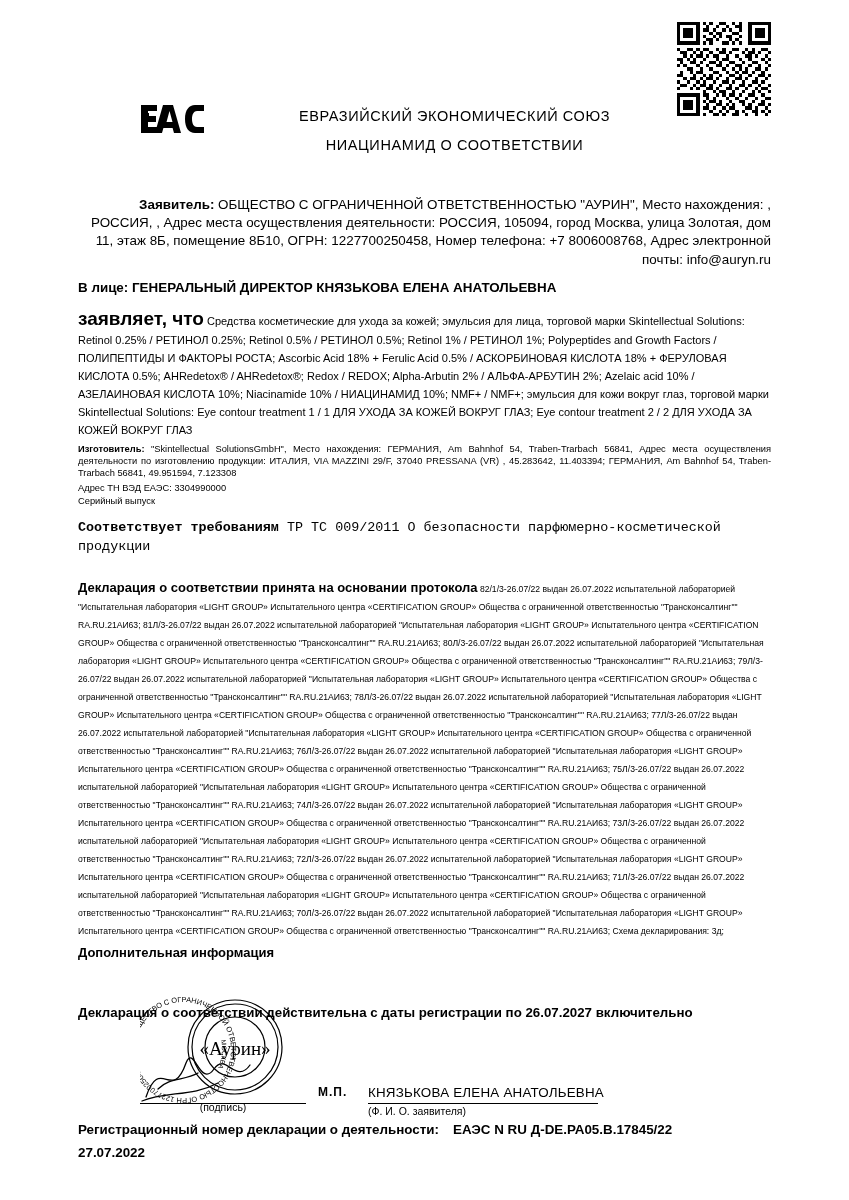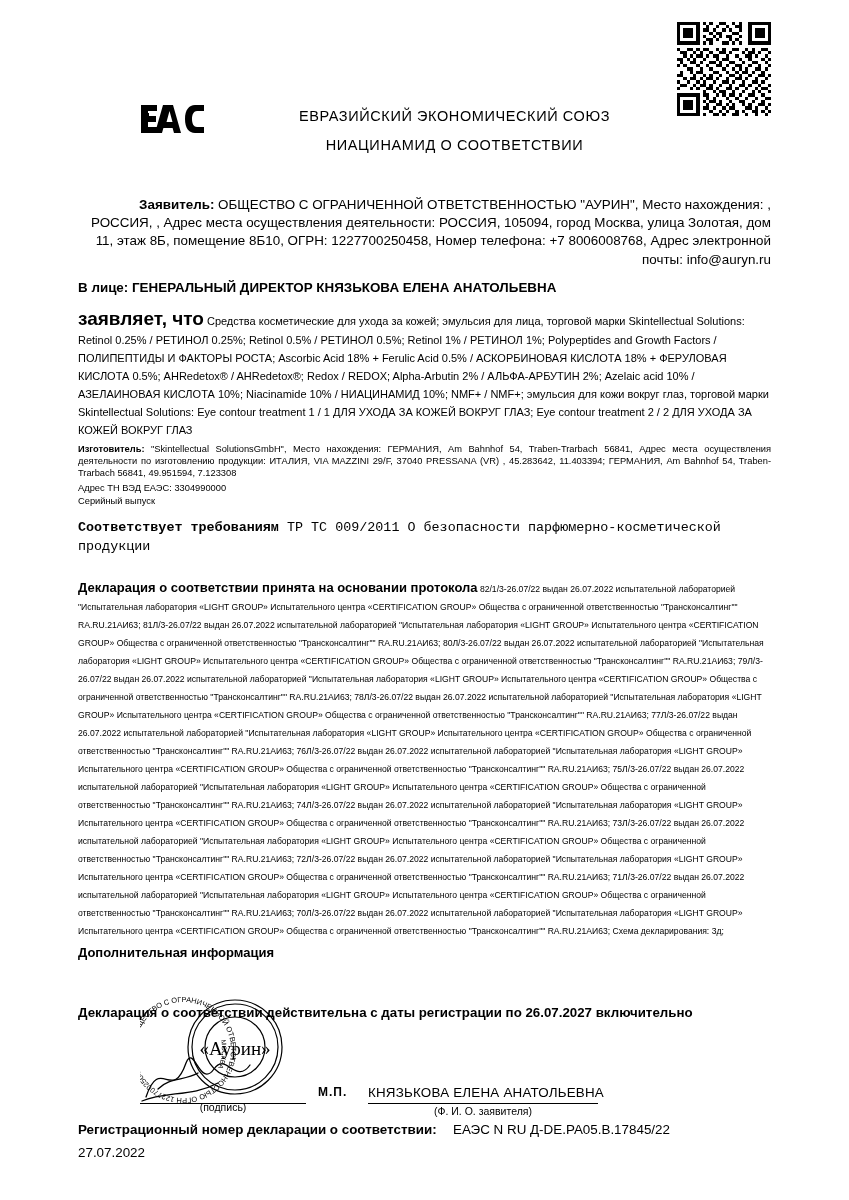--- a/index.html
+++ b/index.html
@@ -184,21 +184,21 @@
     left: 290px;
     top: 118px;
     width: 230px;
     border-top: 1px solid #000;
   }
   .fio-cap {
     position: absolute;
     left: 290px;
     top: 120px;
     width: 230px;
-    text-align: center;
+    text-align: left;
     font-size: 10.5px;
   }
 
   
   .footer {
     position: absolute;
     left: 78px;
     right: 78px;
     top: 1122px;
     font-size: 13.4px;
@@ -207,21 +207,21 @@
     display: flex;
     align-items: baseline;
     margin-bottom: 8px;
   }
   .flabel {
     font-weight: bold;
     width: 375px;
     flex: 0 0 375px;
   }
   .fvalue {
-    font-weight: normal;
+    font-weight: bold;
   }
 </style>
 </head>
 <body>
 
 <div class="page">
 
   <div class="qr-wrap">
     <svg class="qr" viewBox="0 0 29 29" shape-rendering="crispEdges">
       <rect width="29" height="29" fill="#fff"></rect>
@@ -540,21 +540,21 @@
     <div class="sign-line"></div>
     <div class="sign-cap">(подпись)</div>
 
     <div class="fio-name">КНЯЗЬКОВА ЕЛЕНА АНАТОЛЬЕВНА</div>
     <div class="fio-line"></div>
     <div class="fio-cap">(Ф. И. О. заявителя)</div>
   </div>
 
   <div class="footer">
     <div class="frow">
-      <div class="flabel">Регистрационный номер декларации о соответствии:</div>
+      <div class="flabel">Регистрационный номер декларации о деятельности:</div>
       <div class="fvalue">ЕАЭС N RU Д-DE.РА05.В.17845/22</div>
     </div>
     <div class="frow">
       <div class="fvalue">27.07.2022</div>
     </div>
   </div>
 
 </div>
 
 </body></html>

